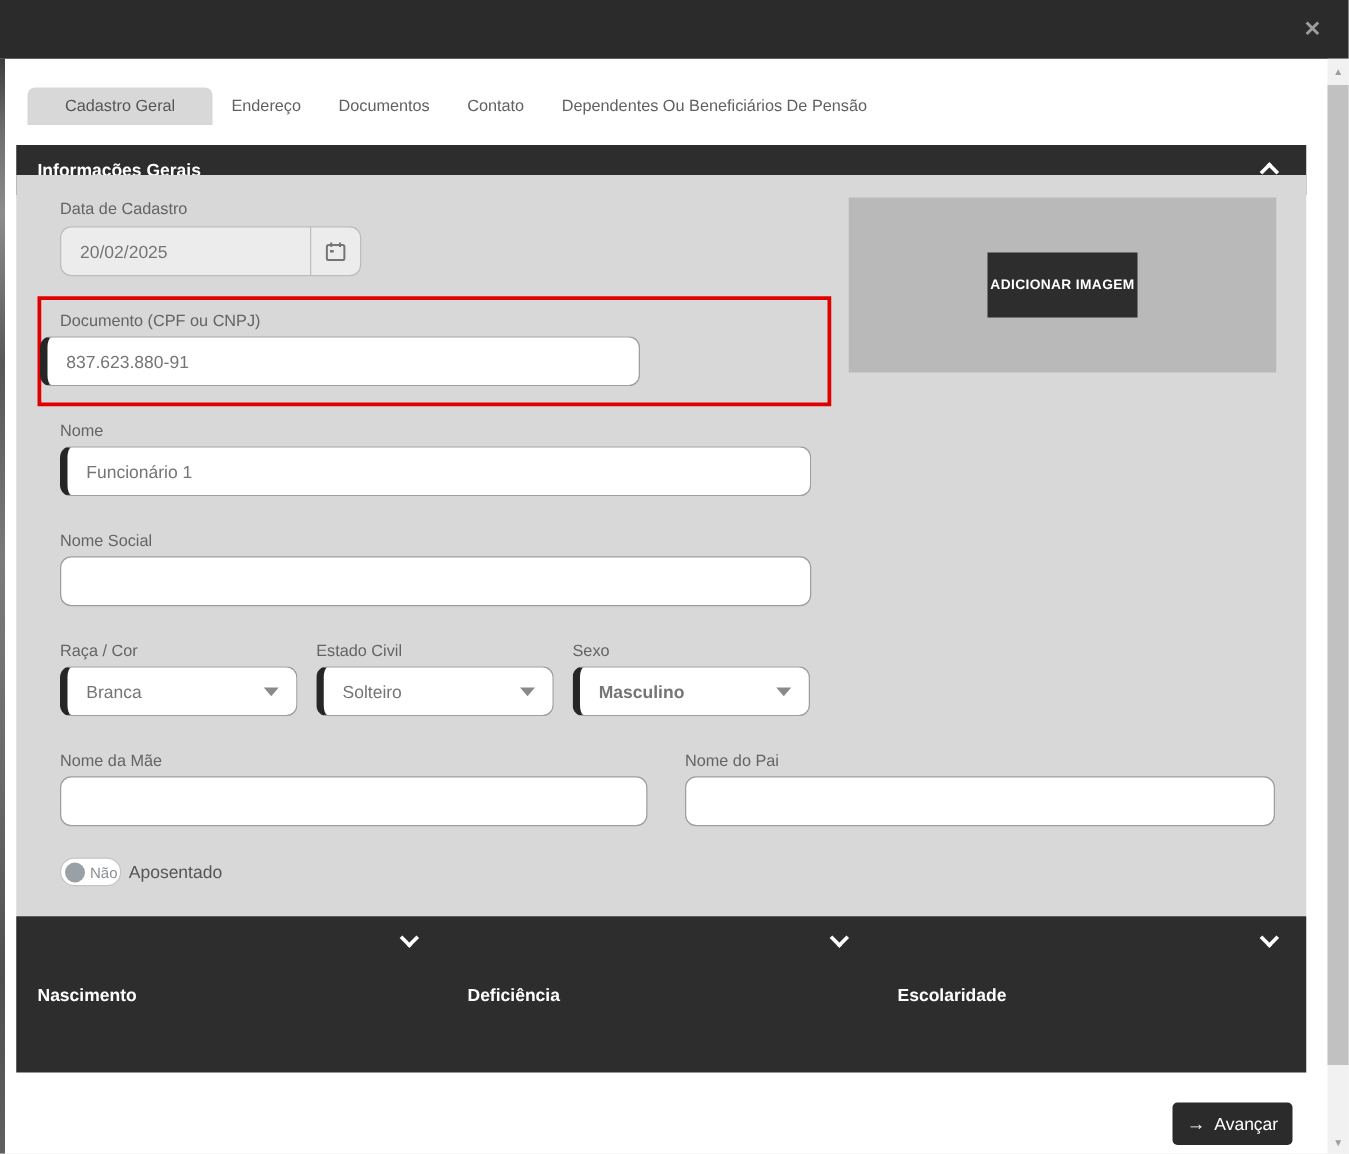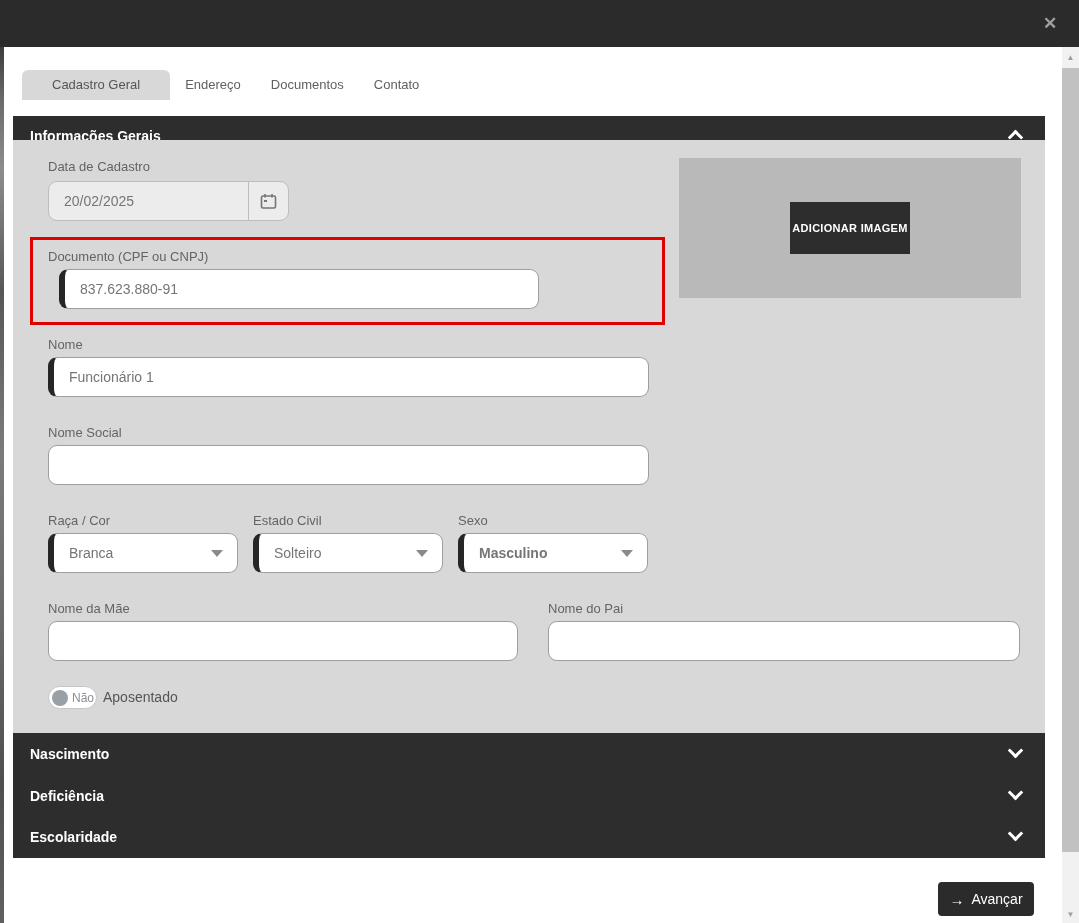--- a/index.html
+++ b/index.html
@@ -65,21 +65,21 @@
   }
   .chevron {
     position:absolute; right:24px; width:11px; height:11px;
     border-right:3px solid #ffffff; border-bottom:3px solid #ffffff;
   }
   .chevron.up   { transform:rotate(-135deg); top:16px; }
   .chevron.down { transform:rotate(45deg);  top:12px; }
 
   .collapsed-block {
     position:absolute; left:13px; top:733px; width:1032px; height:125px;
-    background:#2d2d2d; display:flex; flex-direction:column;
+    background:#2d2d2d; display:flex; flex-direction:row;
   }
   .collapsed-row {
     position:relative; flex:1; display:flex; align-items:center;
     padding-left:17px; color:#ffffff; font-size:14px; font-weight:bold; cursor:pointer;
   }
 
   
   .field-label {
     position:absolute; font-size:13px; color:#646464; white-space:nowrap;
   }
@@ -155,20 +155,21 @@
   <span class="close-btn">✕</span>
 </div>
 
 <div class="page-sliver"></div>
 
 <div class="tab-bar">
   <div class="tab active">Cadastro Geral</div>
   <div class="tab">Endereço</div>
   <div class="tab">Documentos</div>
   <div class="tab">Contato</div>
+  <div class="tab">Dependentes Ou Beneficiários De Pensão</div>
 </div>
 
 <div class="section-header general">
   <span>Informações Gerais</span>
   <span class="chevron up"></span>
 </div>
 
 <div class="panel-body"></div>
 
 <span class="field-label" style="left:48px; top:159px;">Data de Cadastro</span>
@@ -180,21 +181,21 @@
       <line x1="5" y1="1" x2="5" y2="4.5" stroke="#757575" stroke-width="1.6"></line>
       <line x1="12" y1="1" x2="12" y2="4.5" stroke="#757575" stroke-width="1.6"></line>
       <rect x="4" y="7" width="3" height="2" fill="#757575"></rect>
     </svg>
   </span>
 </div>
 
 <div class="highlight-rect"></div>
 
 <span class="field-label" style="left:48px; top:249px;">Documento (CPF ou CNPJ)</span>
-<div class="tb accent" style="left:59px; top:269px; width:480px;align-items:center;">
+<div class="tb accent" style="left:32px; top:269px; width:480px;align-items:center;">
   <input type="text" value="837.623.880-91" style="">
 </div>
 
 <span class="field-label" style="left:48px; top:337px;">Nome</span>
 <div class="tb accent" style="left:48px; top:357px; width:601px;">
   <input type="text" value="Funcionário 1" style="">
 </div>
 
 <span class="field-label" style="left:48px; top:425px;">Nome Social</span>
 <div class="tb" style="left:48px; top:445px; width:601px;">

